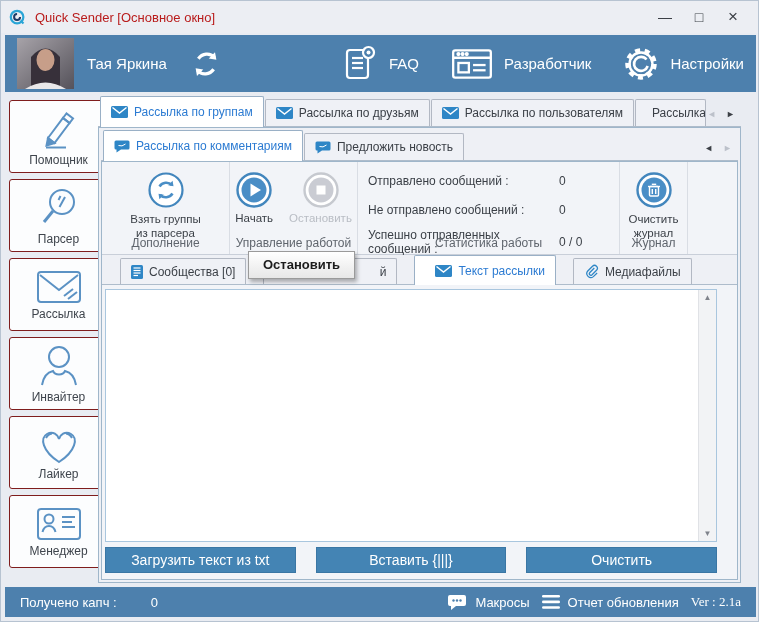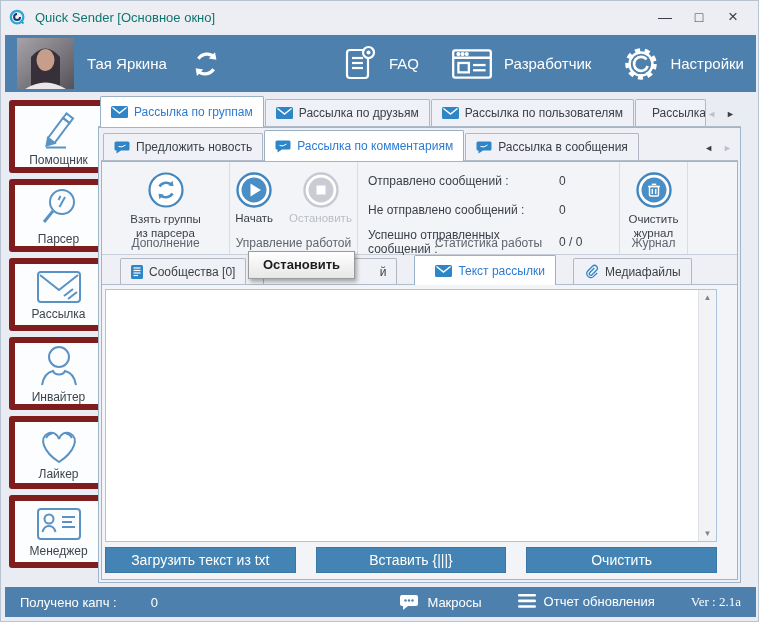--- a/index.html
+++ b/index.html
@@ -3,38 +3,38 @@
 <meta charset="utf-8">
 <style>
   html,body{margin:0;padding:0;background:#cfd6de;}
   *{box-sizing:border-box;}
   .window{position:relative;width:759px;height:622px;background:#e9ecf2;
     border:1px solid #b7c3d1;font-family:"Liberation Sans",sans-serif;overflow:hidden;}
 
   
   .titlebar{position:absolute;left:0;top:0;right:0;height:32px;background:#eceef3;
     display:flex;align-items:center;padding:0 8px;}
-  .title-text{font-size:13px;color:#0f766e;margin-left:9px;}
+  .title-text{font-size:13px;color:#b91c1c;margin-left:9px;}
   .win-controls{margin-left:auto;display:flex;}
   .win-btn{width:34px;height:26px;display:flex;align-items:center;justify-content:center;
     font-size:14px;color:#3c4046;cursor:default;}
   .win-btn.close{font-size:17px;}
 
   
   .header{position:absolute;left:4px;top:34px;width:751px;height:57px;background:#4d80ad;
     display:flex;align-items:center;padding:0 12px;color:#fff;}
   .avatar{width:57px;height:51px;flex:0 0 auto;overflow:hidden;}
   .user-name{font-size:15px;margin-left:13px;}
   .header-refresh{margin-left:20px;display:flex;align-items:center;cursor:pointer;}
   .header-actions{margin-left:auto;display:flex;align-items:center;gap:30px;}
   .header-action{display:flex;align-items:center;gap:9px;font-size:15px;cursor:pointer;}
 
   
   .sidebar{position:absolute;left:8px;top:99px;width:99px;display:flex;flex-direction:column;gap:6px;}
-  .side-card{height:73px;background:#fcfdfe;border:6px solid #7f1d1d;border-radius:3px;
+  .side-card{height:73px;background:#fcfdfe;border:1px solid #7f1d1d;border-radius:3px;
     display:flex;flex-direction:column;align-items:center;justify-content:center;gap:1px;cursor:pointer;}
   .side-label{font-size:12px;color:#3f454d;}
 
   
   .main{position:absolute;left:97px;top:95px;width:643px;height:487px;}
   .tabstrip{display:flex;align-items:flex-end;height:31px;position:relative;padding-left:2px;
     border-bottom:1px solid #aebccb;}
   .tab{height:27px;display:flex;align-items:center;gap:6px;padding:0 10px;font-size:12px;
     background:#eff1f6;border:1px solid #b2b8c3;border-bottom:none;color:#3a3f46;margin-right:1px;
     border-radius:2px 2px 0 0;white-space:nowrap;cursor:pointer;}
@@ -84,21 +84,21 @@
     border-left:1px solid #e0e2e6;display:flex;flex-direction:column;justify-content:space-between;
     align-items:center;padding:3px 0;font-size:8px;color:#7f838b;}
   .btnrow{display:flex;gap:20px;margin-top:5px;height:26px;}
   .blue-btn{flex:1;background:#4484b4;color:#fff;font-size:14px;display:flex;align-items:center;
     justify-content:center;border:1px solid #3a76a4;cursor:pointer;}
 
   
   .statusbar{position:absolute;left:4px;bottom:4px;width:751px;height:30px;background:#4d80ad;
     color:#fff;display:flex;align-items:center;font-size:13px;padding:0 15px;}
   .captcha-value{margin-left:34px;}
-  .status-right{margin-left:auto;display:flex;align-items:flex-start;gap:36px;}
+  .status-right{margin-left:auto;display:flex;align-items:center;gap:12px;}
   .status-item{display:flex;align-items:center;gap:8px;cursor:pointer;}
   .version{cursor:default;font-family:Liberation Serif, serif;}
 </style>
 </head>
 <body>
 
 <div class="window">
 
   <div class="titlebar">
     <span style="display:flex;">
@@ -267,40 +267,33 @@
       </div>
       <div class="nav-arrows">
         <span class="nav-arrow nav-off">◄</span>
         <span class="nav-arrow nav-on">►</span>
       </div>
     </div>
 
     <div class="page1">
 
       <div class="tabstrip">
+        <div class="tab active">
+          <svg width="16" height="13" viewBox="0 0 16 13">
+              <path d="M2 0.5 h12 a1.5 1.5 0 0 1 1.5 1.5 v6 a1.5 1.5 0 0 1 -1.5 1.5 h-7 l-4.5 3 v-3 h-0.5 a1.5 1.5 0 0 1 -1.5 -1.5 v-6 a1.5 1.5 0 0 1 1.5 -1.5 z" fill="#2e86c6"></path>
+              <path d="M4.5 5.5 q3.5 1.5 7 -1.5" stroke="#fff" stroke-width="1" fill="none"></path>
+            </svg>
+          <span>Рассылка по комментариям</span>
+        </div>
         <div class="tab">
           <svg width="16" height="13" viewBox="0 0 16 13">
               <path d="M2 0.5 h12 a1.5 1.5 0 0 1 1.5 1.5 v6 a1.5 1.5 0 0 1 -1.5 1.5 h-7 l-4.5 3 v-3 h-0.5 a1.5 1.5 0 0 1 -1.5 -1.5 v-6 a1.5 1.5 0 0 1 1.5 -1.5 z" fill="#2e86c6"></path>
               <path d="M4.5 5.5 q3.5 1.5 7 -1.5" stroke="#fff" stroke-width="1" fill="none"></path>
             </svg>
           <span>Предложить новость</span>
-        </div>
-        <div class="tab active">
-          <svg width="16" height="13" viewBox="0 0 16 13">
-              <path d="M2 0.5 h12 a1.5 1.5 0 0 1 1.5 1.5 v6 a1.5 1.5 0 0 1 -1.5 1.5 h-7 l-4.5 3 v-3 h-0.5 a1.5 1.5 0 0 1 -1.5 -1.5 v-6 a1.5 1.5 0 0 1 1.5 -1.5 z" fill="#2e86c6"></path>
-              <path d="M4.5 5.5 q3.5 1.5 7 -1.5" stroke="#fff" stroke-width="1" fill="none"></path>
-            </svg>
-          <span>Рассылка по комментариям</span>
-        </div>
-        <div class="tab">
-          <svg width="16" height="13" viewBox="0 0 16 13">
-              <path d="M2 0.5 h12 a1.5 1.5 0 0 1 1.5 1.5 v6 a1.5 1.5 0 0 1 -1.5 1.5 h-7 l-4.5 3 v-3 h-0.5 a1.5 1.5 0 0 1 -1.5 -1.5 v-6 a1.5 1.5 0 0 1 1.5 -1.5 z" fill="#2e86c6"></path>
-              <path d="M4.5 5.5 q3.5 1.5 7 -1.5" stroke="#fff" stroke-width="1" fill="none"></path>
-            </svg>
-          <span>Рассылка в сообщения</span>
         </div>
         <div class="nav-arrows">
           <span class="nav-arrow nav-on">◄</span>
           <span class="nav-arrow nav-off">►</span>
         </div>
       </div>
 
       <div class="page2">
 
         <div class="toolbar">

